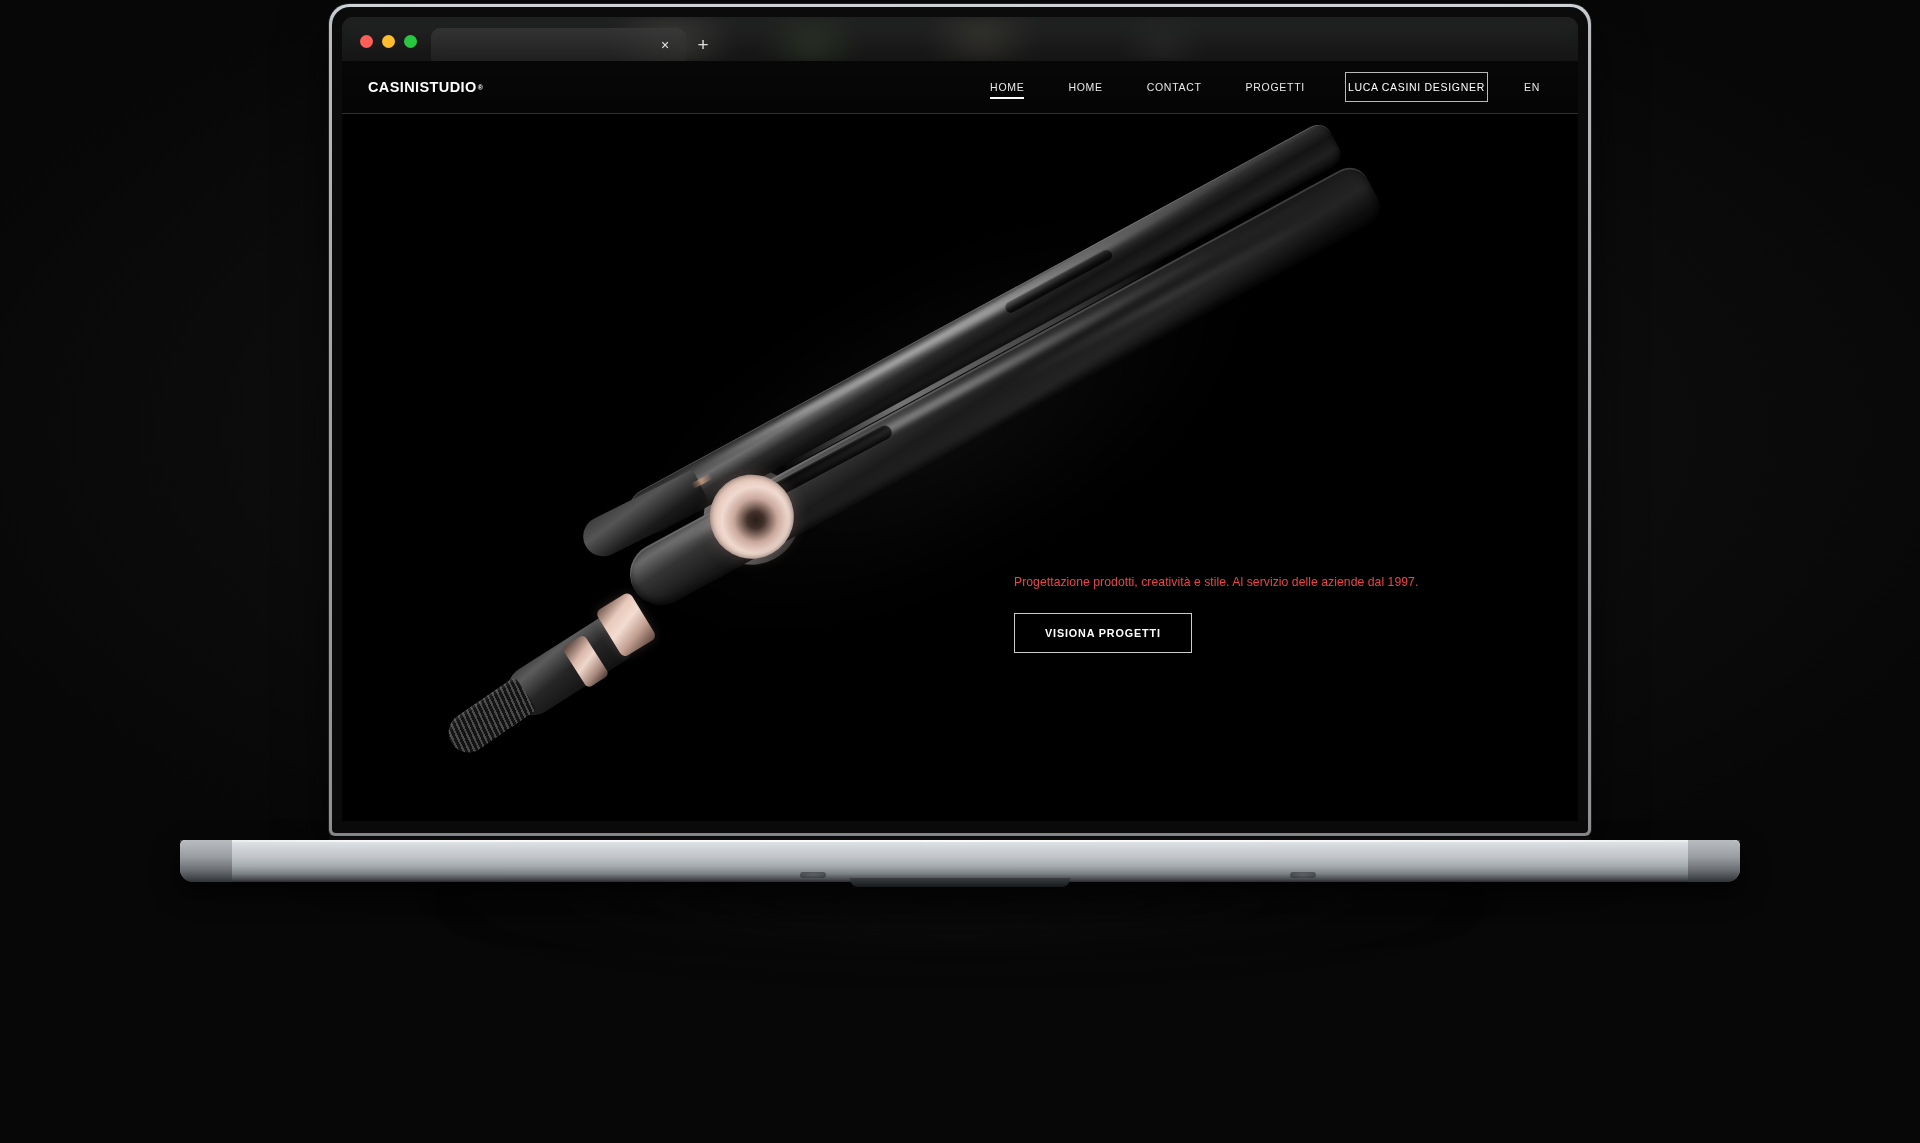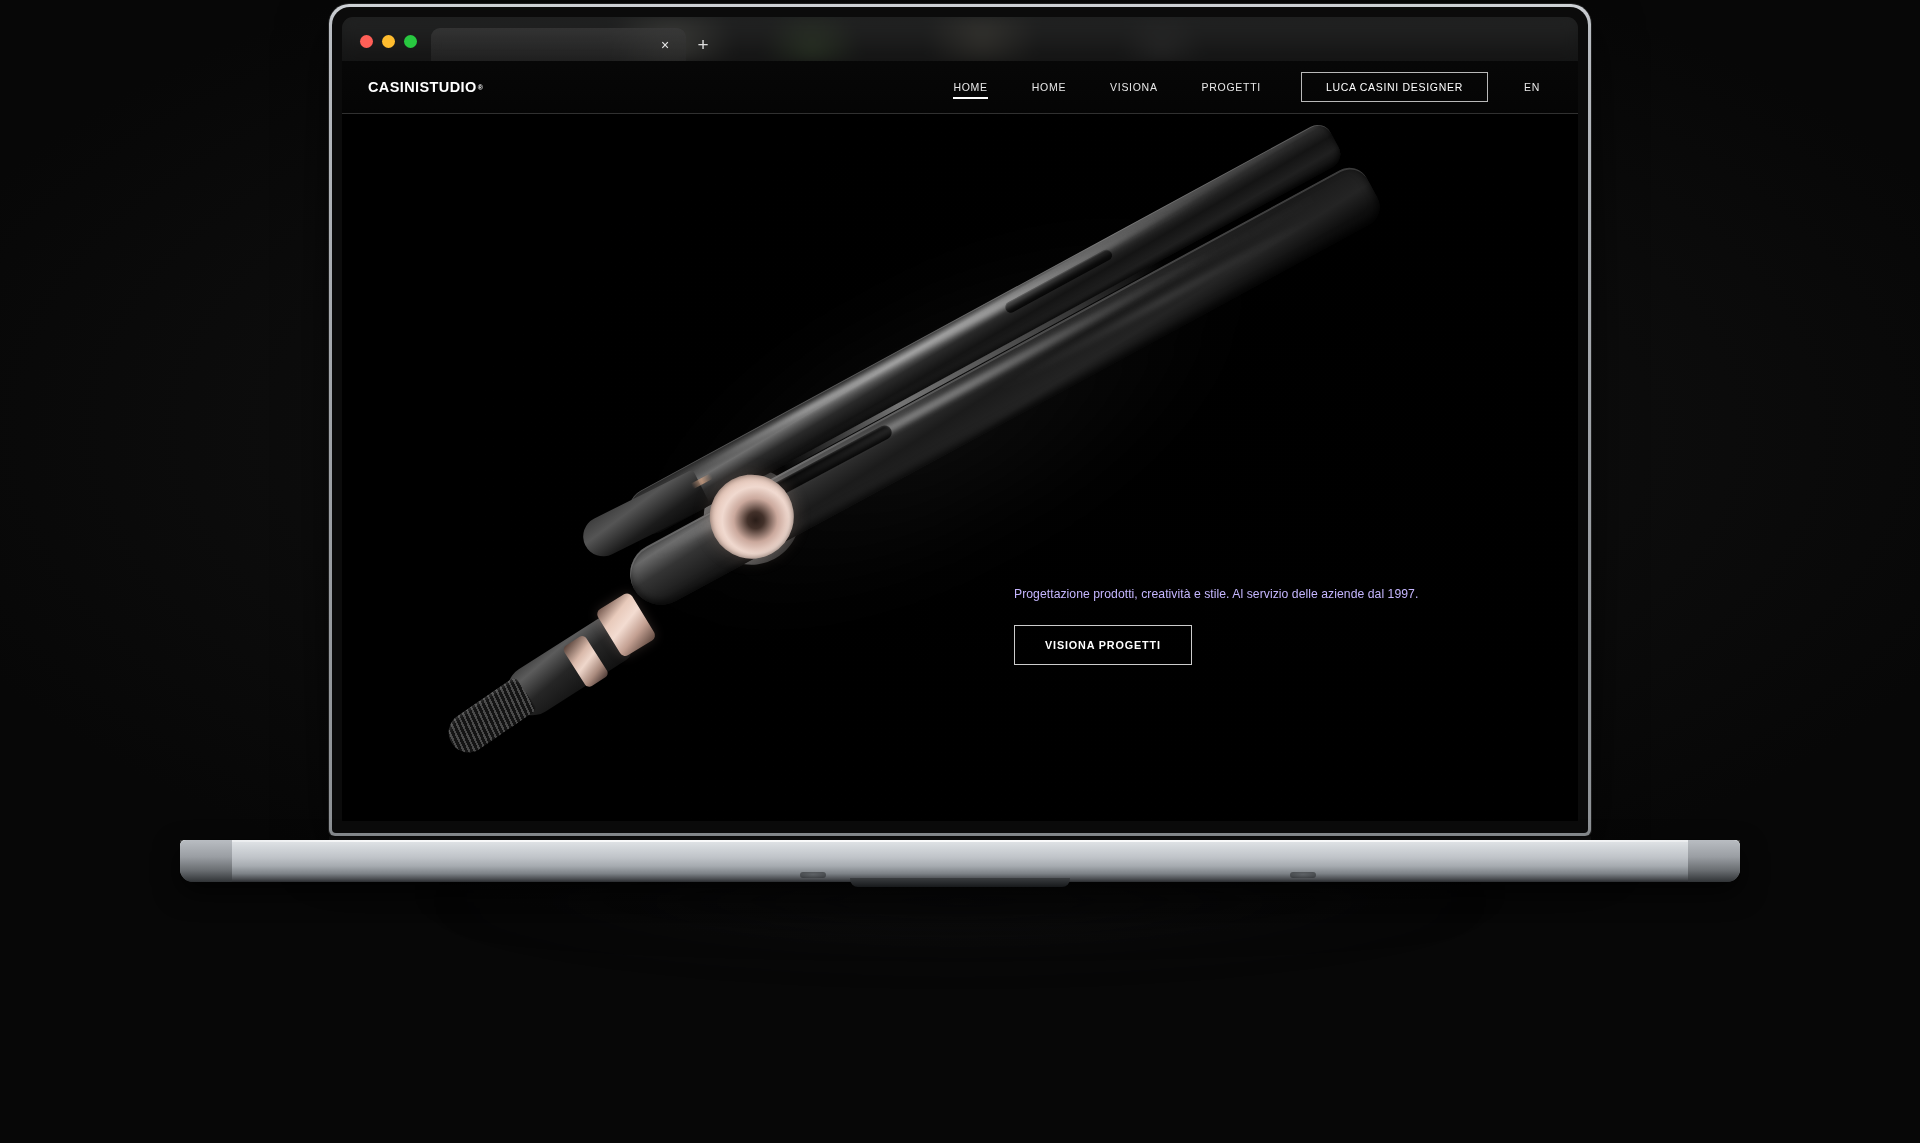--- a/index.html
+++ b/index.html
@@ -150,21 +150,21 @@
     color:#e9e9e9; font-size:10.5px; letter-spacing:.7px;
     padding:0 18px; position:relative; white-space:nowrap;
   }
   .nav-link.active::after {
     content:""; position:absolute; left:18px; right:18px; bottom:-6px;
     height:1.6px; background:#fff;
   }
   .nav-cta {
     border:1px solid rgba(255,255,255,.72);
     color:#fff; font-size:10.5px; letter-spacing:.7px;
-    padding:8px 24px; margin:0 16px 0 14px; white-space:nowrap;
+    padding:8px 2px; margin:0 16px 0 14px; white-space:nowrap;
   }
   .nav-lang { color:#e9e9e9; font-size:10.5px; letter-spacing:.7px; padding:0 14px 0 12px; }
 
   
   .product { position:absolute; inset:0; z-index:8; pointer-events:none; }
   .pwrap {
     position:absolute; left:50%; top:50%;
     width:1180px; height:300px;
     transform:translate(-50%,-50%) translate(-20px,-22px) rotate(-28.5deg);
     transform-origin:50% 50%;
@@ -297,21 +297,21 @@
     filter:blur(28px);
   }
 
   
   .hero { position:absolute; left:672px; top:512px; z-index:30; width:470px; }
   .hero h1 {
     color:#fff; font-size:40px; line-height:1.04; font-weight:700;
     letter-spacing:-1.4px; white-space:nowrap;
   }
   .hero p {
-    color:#c4b5fd; font-size:12.2px; letter-spacing:.05px; margin-top:14px;
+    color:#ef4444; font-size:12.2px; letter-spacing:.05px; margin-top:2px;
   }
   .hero-btn {
     display:inline-block; margin-top:24px;
     border:1px solid rgba(255,255,255,.80);
     color:#fff; font-size:10.8px; font-weight:700; letter-spacing:.85px;
     padding:13px 30px;
   }
 
   
   .hinge {
@@ -413,21 +413,21 @@
             </div>
 
             <div class="nav">
               <div class="logo">
                 <span>CASINISTUDIO</span>
                 <sup>®</sup>
               </div>
               <div class="nav-right">
                 <a class="nav-link active">HOME</a>
                 <a class="nav-link">HOME</a>
-                <a class="nav-link">VISIONA</a>
+                <a class="nav-link">CONTACT</a>
                 <a class="nav-link">PROGETTI</a>
                 <a class="nav-cta">LUCA CASINI DESIGNER</a>
                 <a class="nav-lang">EN</a>
               </div>
             </div>
 
             <div class="hero">
               <p>Progettazione prodotti, creatività e stile. Al servizio delle aziende dal 1997.</p>
               <a class="hero-btn">VISIONA PROGETTI</a>
             </div>

